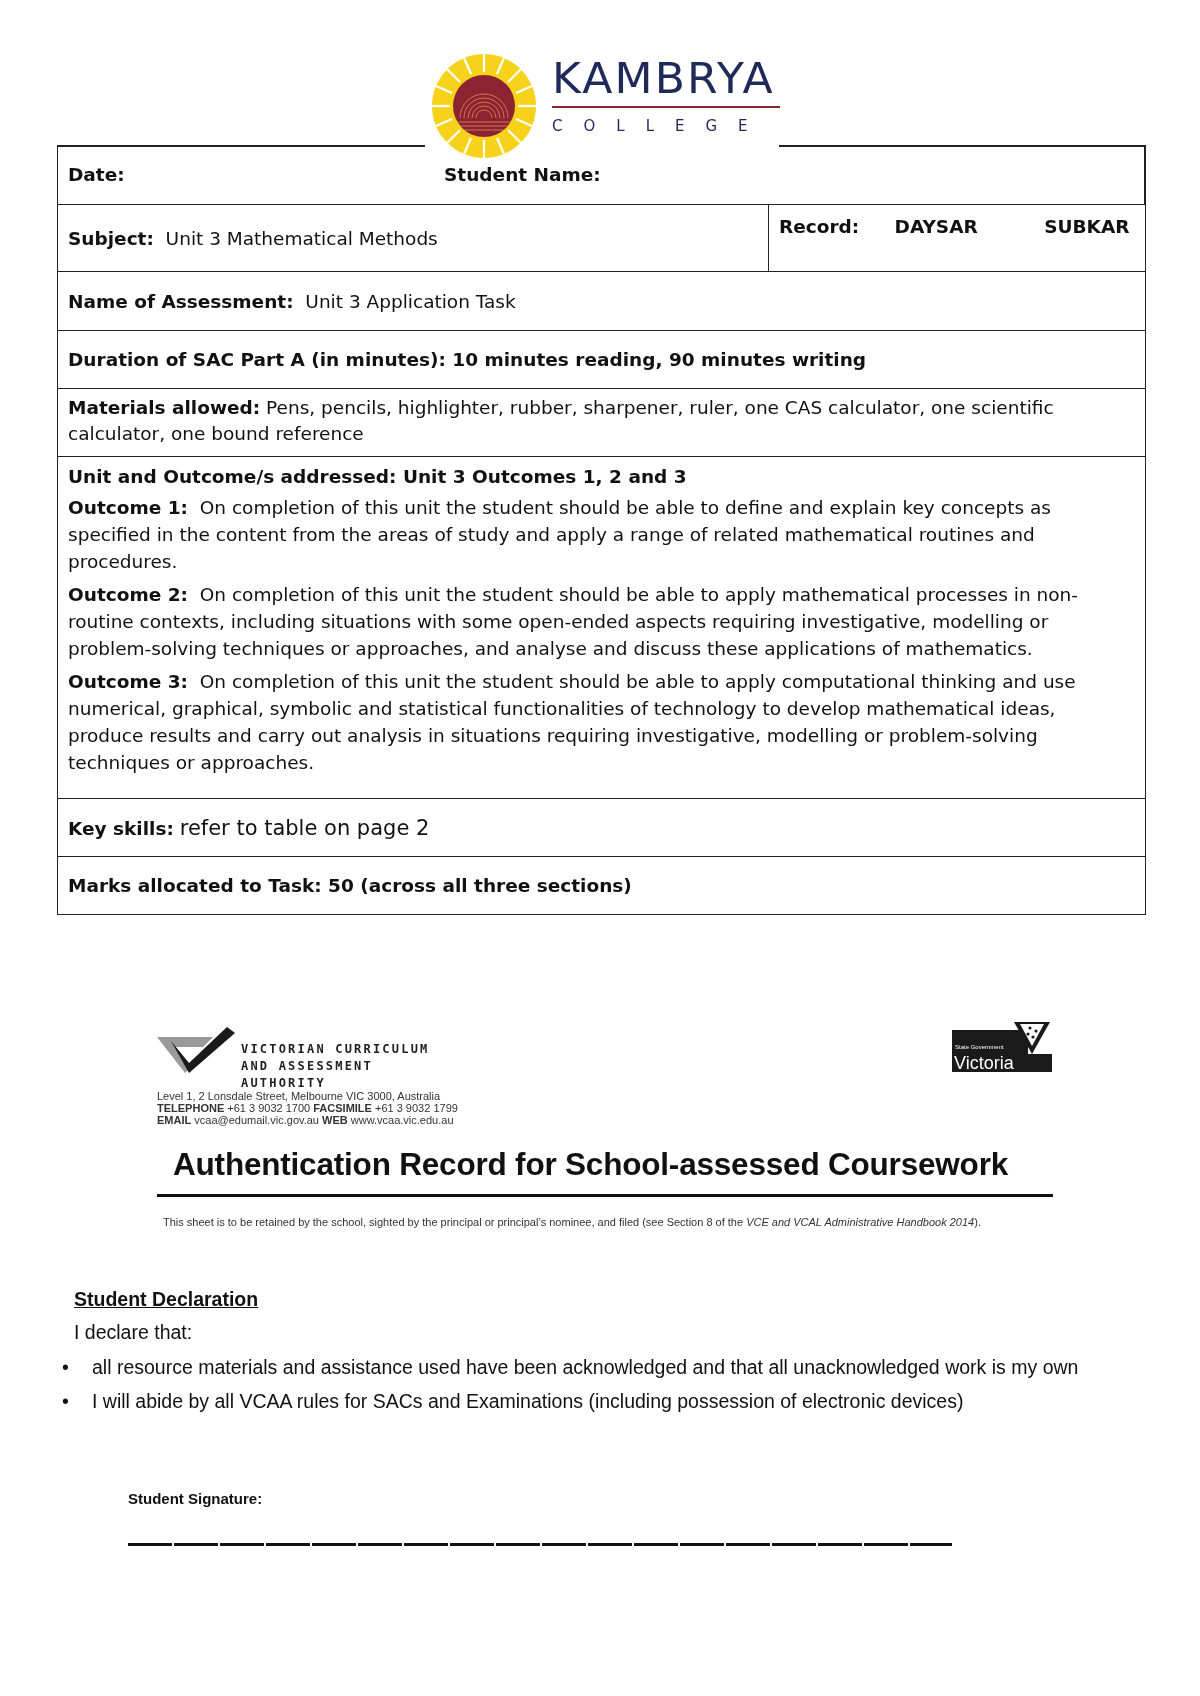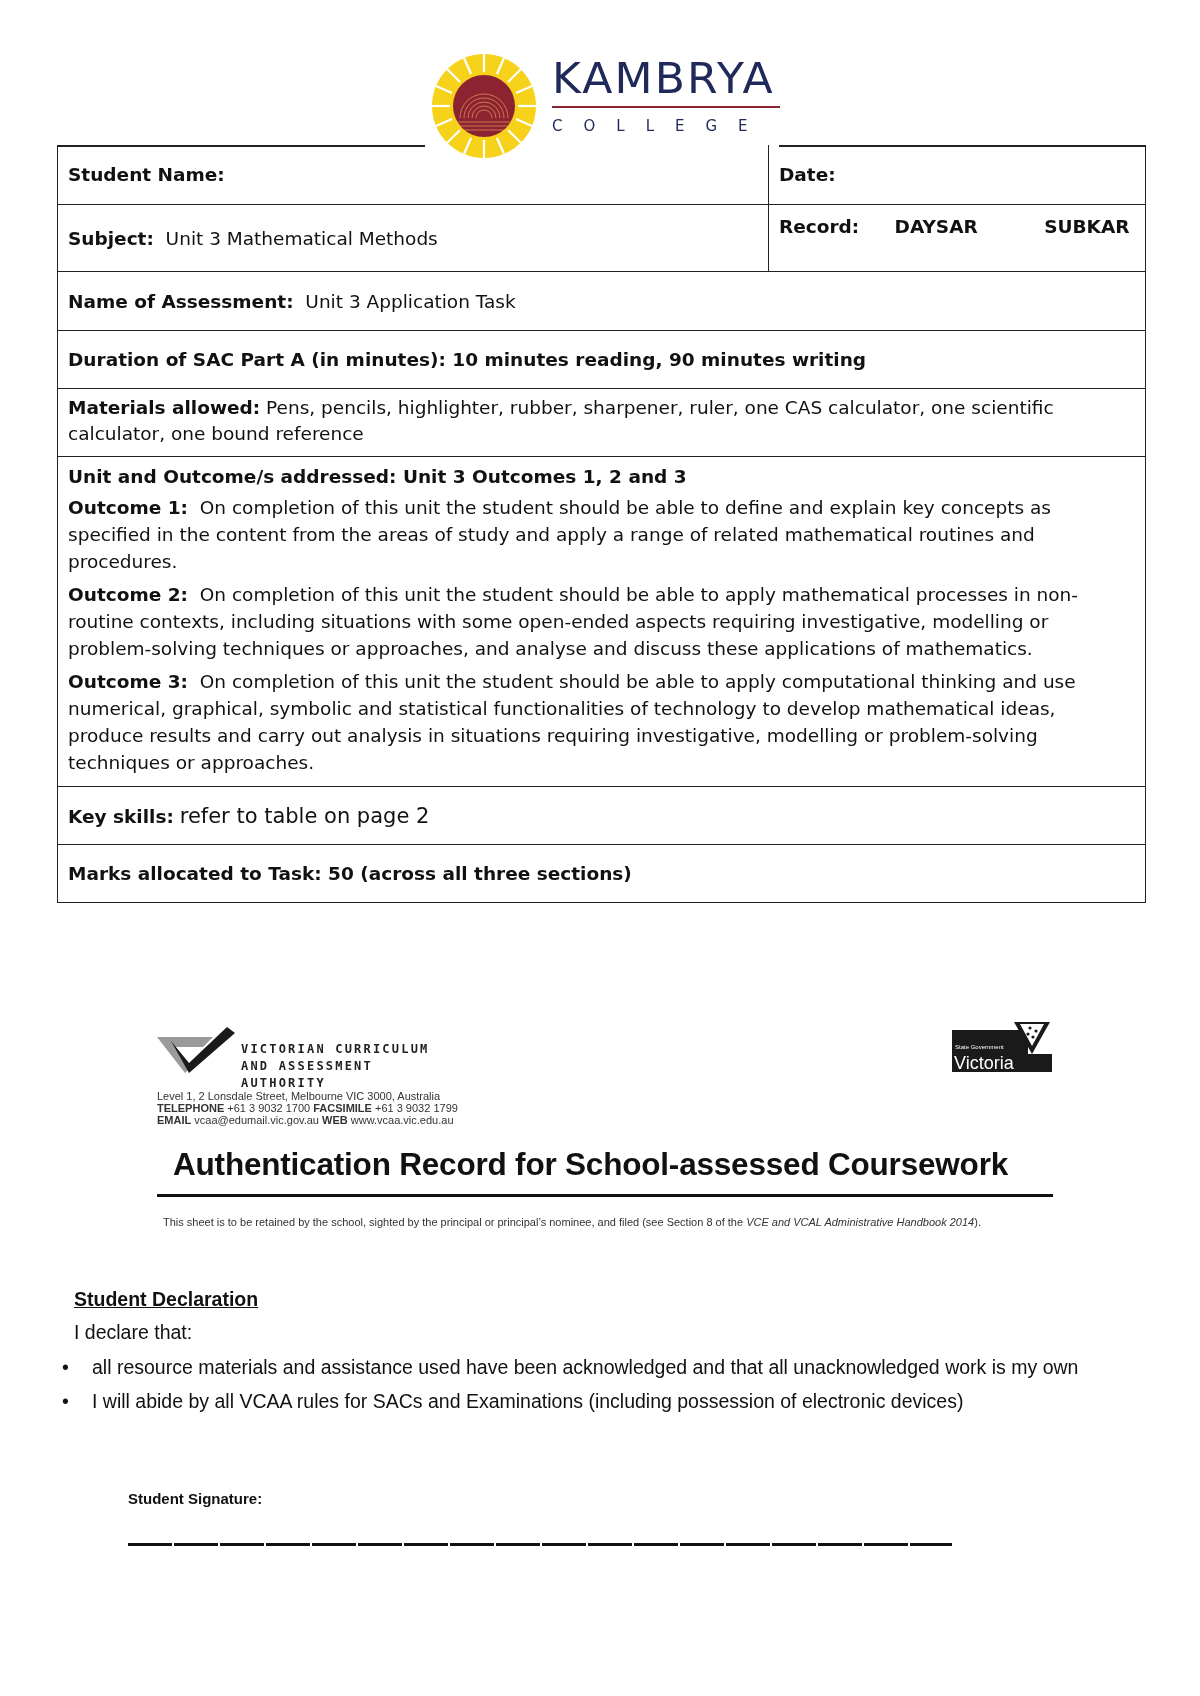--- a/index.html
+++ b/index.html
@@ -115,26 +115,26 @@
     <div class="logo-rule"></div>
     <div class="college">COLLEGE</div>
   </div>
 </div>
 
 <div class="top-line-left"></div>
 <div class="top-line-right"></div>
 
 <div class="info">
   <div class="row split r-name first" style="height:60px;line-height:60px;">
+    <div class="cell right">
+      <span class="lbl">Date:</span>
+      <span class="val"></span>
+    </div>
     <div class="cell left">
       <span class="lbl">Student Name:</span>
-      <span class="val"></span>
-    </div>
-    <div class="cell right">
-      <span class="lbl">Date:</span>
       <span class="val"></span>
     </div>
   </div>
 
   <div class="row split r-subj">
     <div class="cell left">
       <span class="lbl">Subject:</span>&nbsp;
       <span class="val">Unit 3 Mathematical Methods</span>
     </div>
     <div class="cell right" style="padding-top:8px;line-height:27px;">
@@ -151,21 +151,21 @@
   <div class="row r-dur">
     <span>Duration of SAC Part A (in minutes):</span>
     <span>10 minutes reading, 90 minutes writing</span>
   </div>
 
   <div class="row r-mat">
     <span class="lbl">Materials allowed:</span>
     <span class="val">Pens, pencils, highlighter, rubber, sharpener, ruler, one CAS calculator, one scientific calculator, one bound reference</span>
   </div>
 
-  <div class="row r-out r-out2" style="padding-top:6px;padding-bottom:4px;">
+  <div class="row r-out r-out2" style="padding-top:6px;padding-bottom:16px;">
     <p class="head">
       <span>Unit and Outcome/s addressed:</span>
       <span>Unit 3 Outcomes 1, 2 and 3</span>
     </p>
     <p>
       <span class="lbl">Outcome 1:</span>&nbsp;
       <span>On completion of this unit the student should be able to define and explain key concepts as specified in the content from the areas of study and apply a range of related mathematical routines and procedures.</span>
     </p>
     <p>
       <span class="lbl">Outcome 2:</span>&nbsp;

